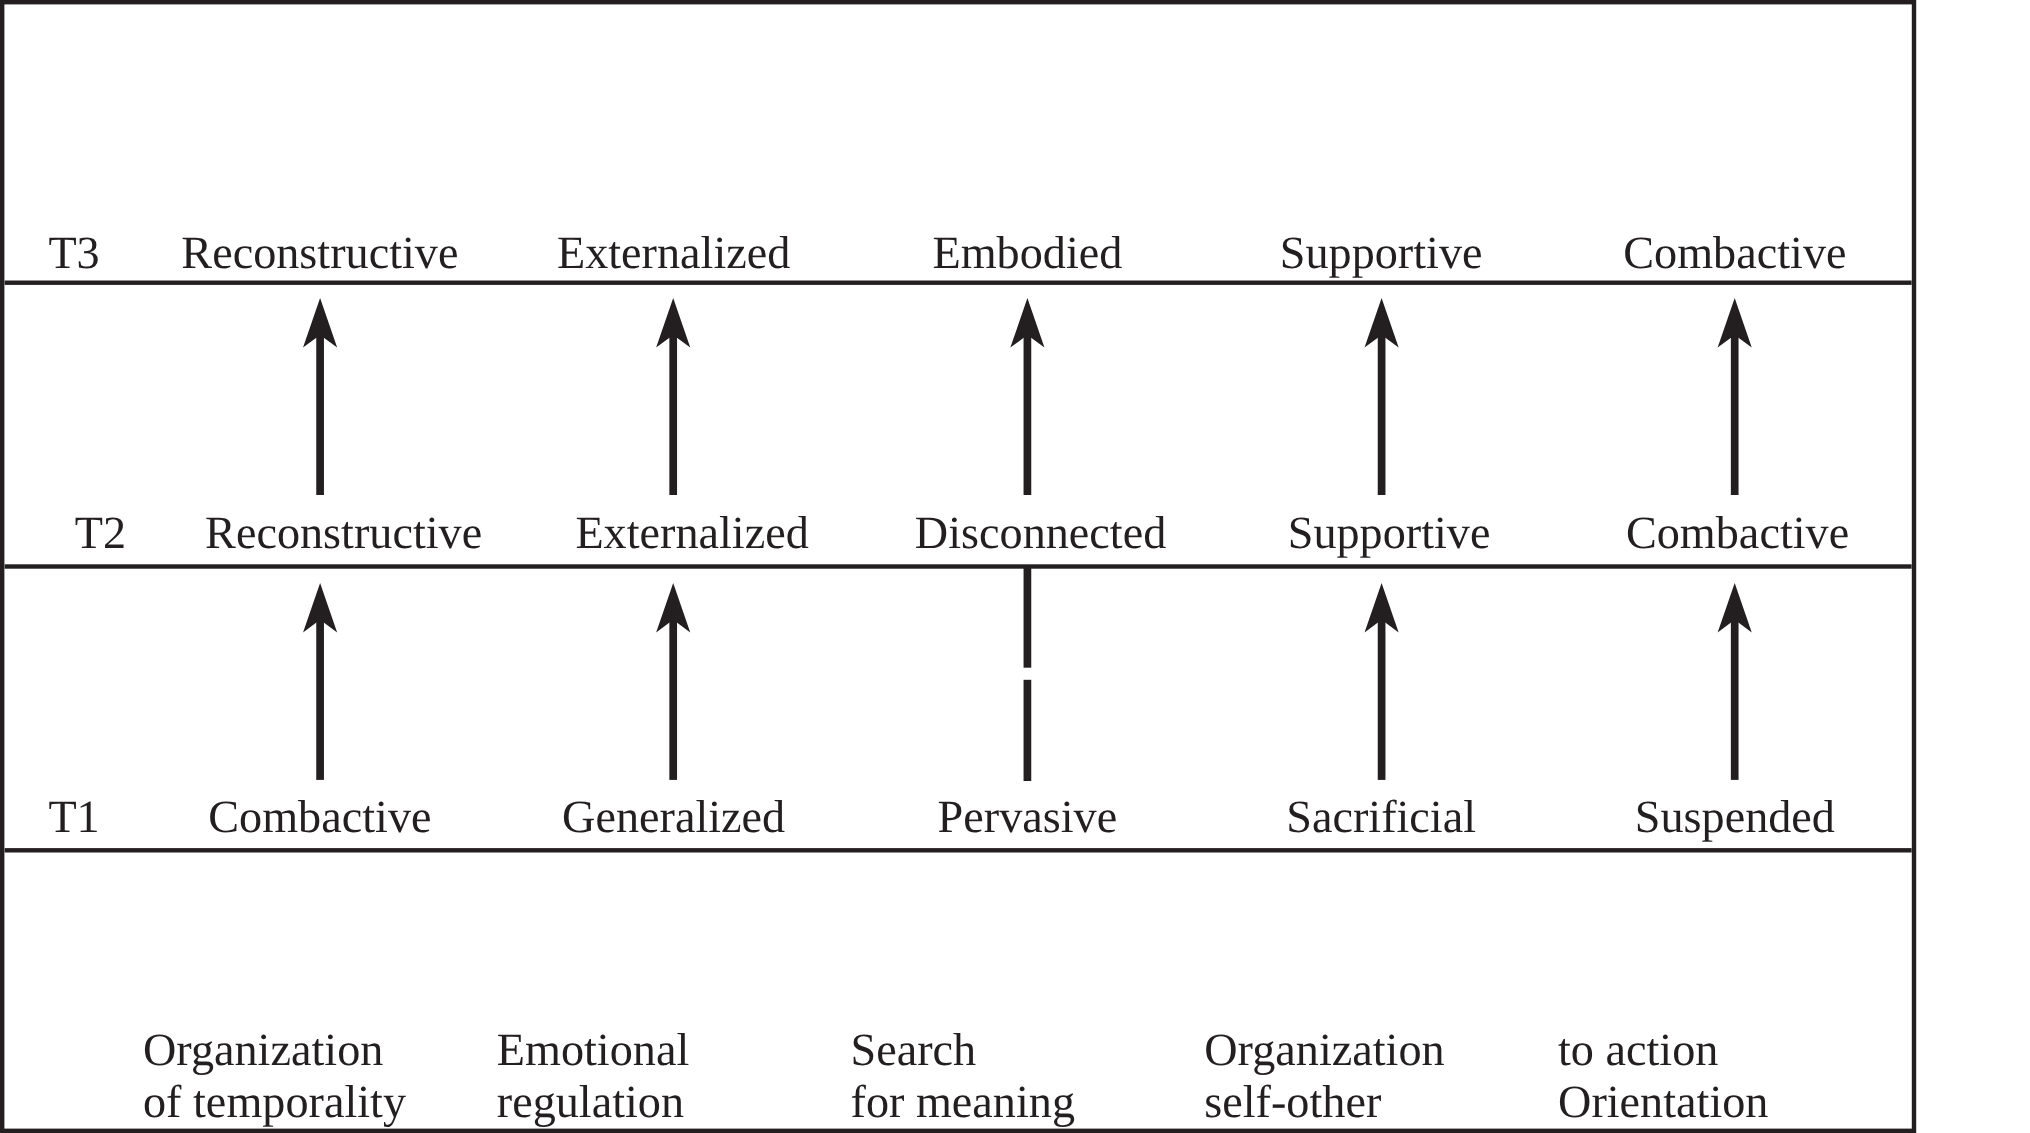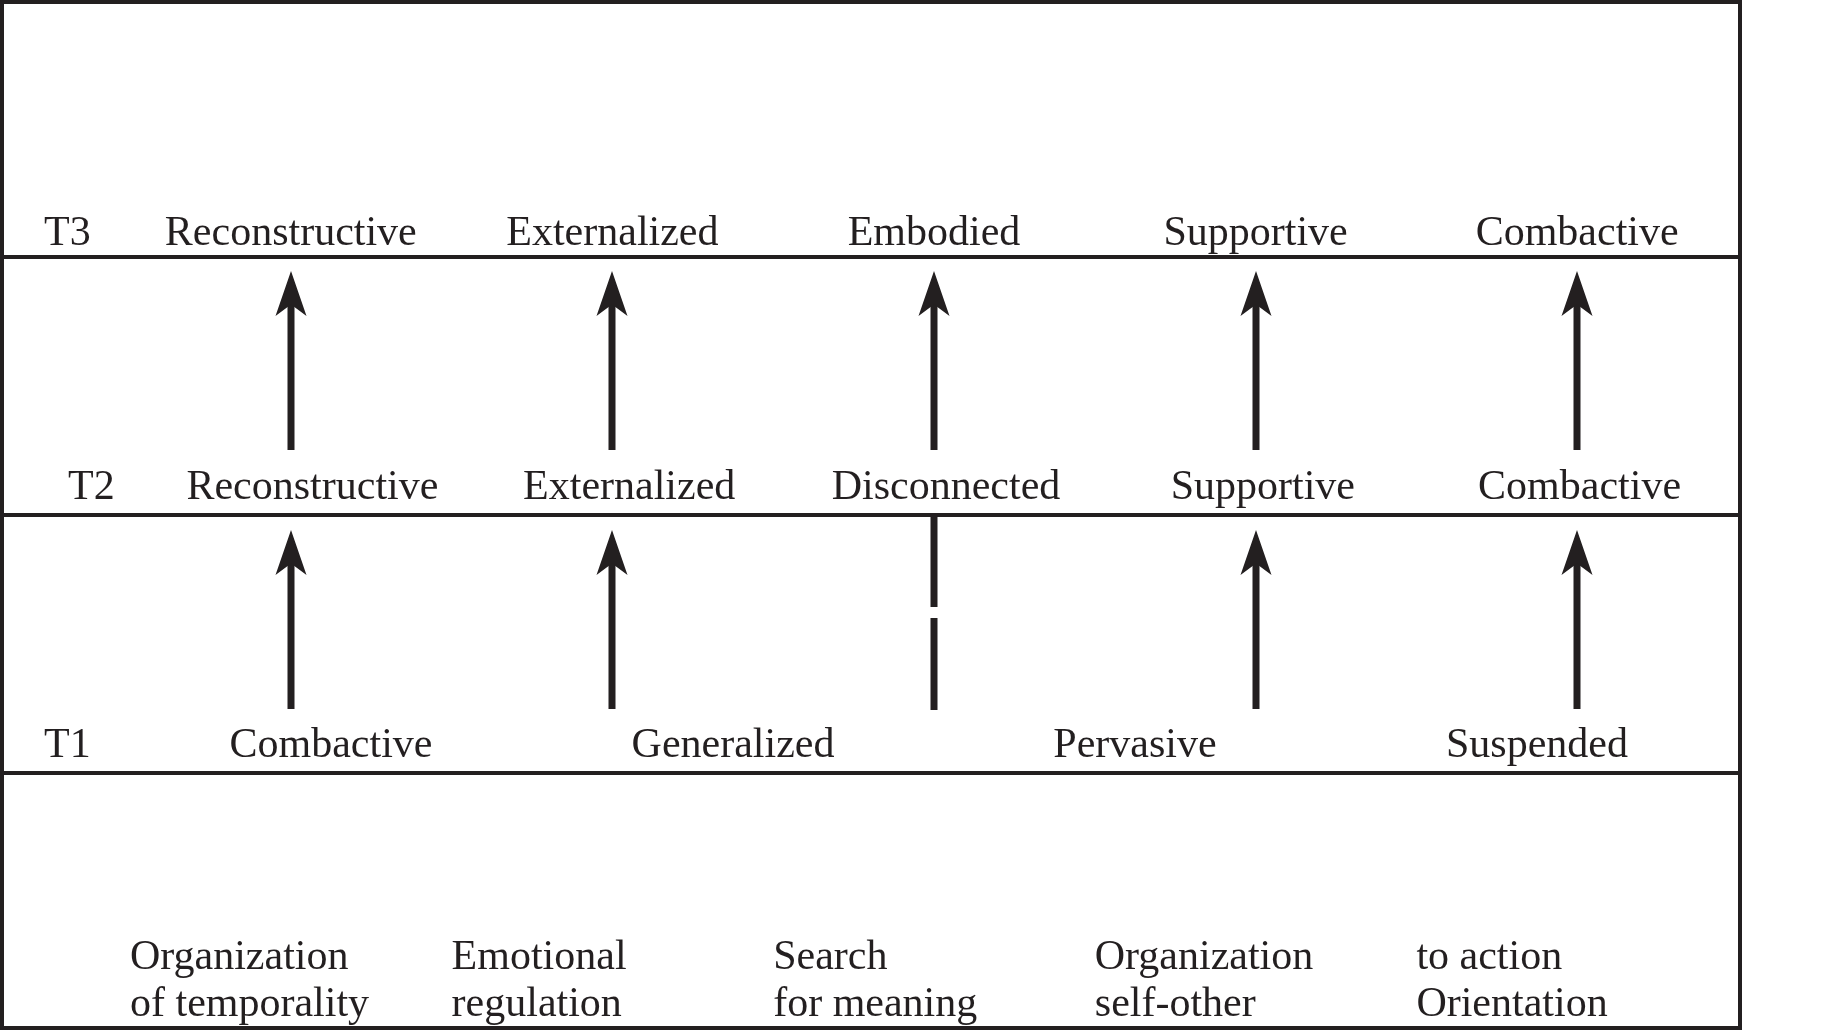--- a/index.html
+++ b/index.html
@@ -168,20 +168,21 @@
         <path d="M20 1 L35.5 46 L20 34.5 L4.5 46 Z" fill="#231f20"></path>
       </svg>
     </div>
   </div>
 
   <div class="band row-text band-t1">
     <div class="gutter">T1</div>
     <div class="cell">Combactive</div>
     <div class="cell">Generalized</div>
     <div class="cell">Pervasive</div>
+    <div class="cell">Sacrificial</div>
     <div class="cell">Suspended</div>
   </div>
 
   <div class="divider divider-3"></div>
 
   <div class="band band-cats">
     <div class="gutter"></div>
     <div class="cell">
       <div class="cat-line">Organization</div>
       <div class="cat-line">of temporality</div>

